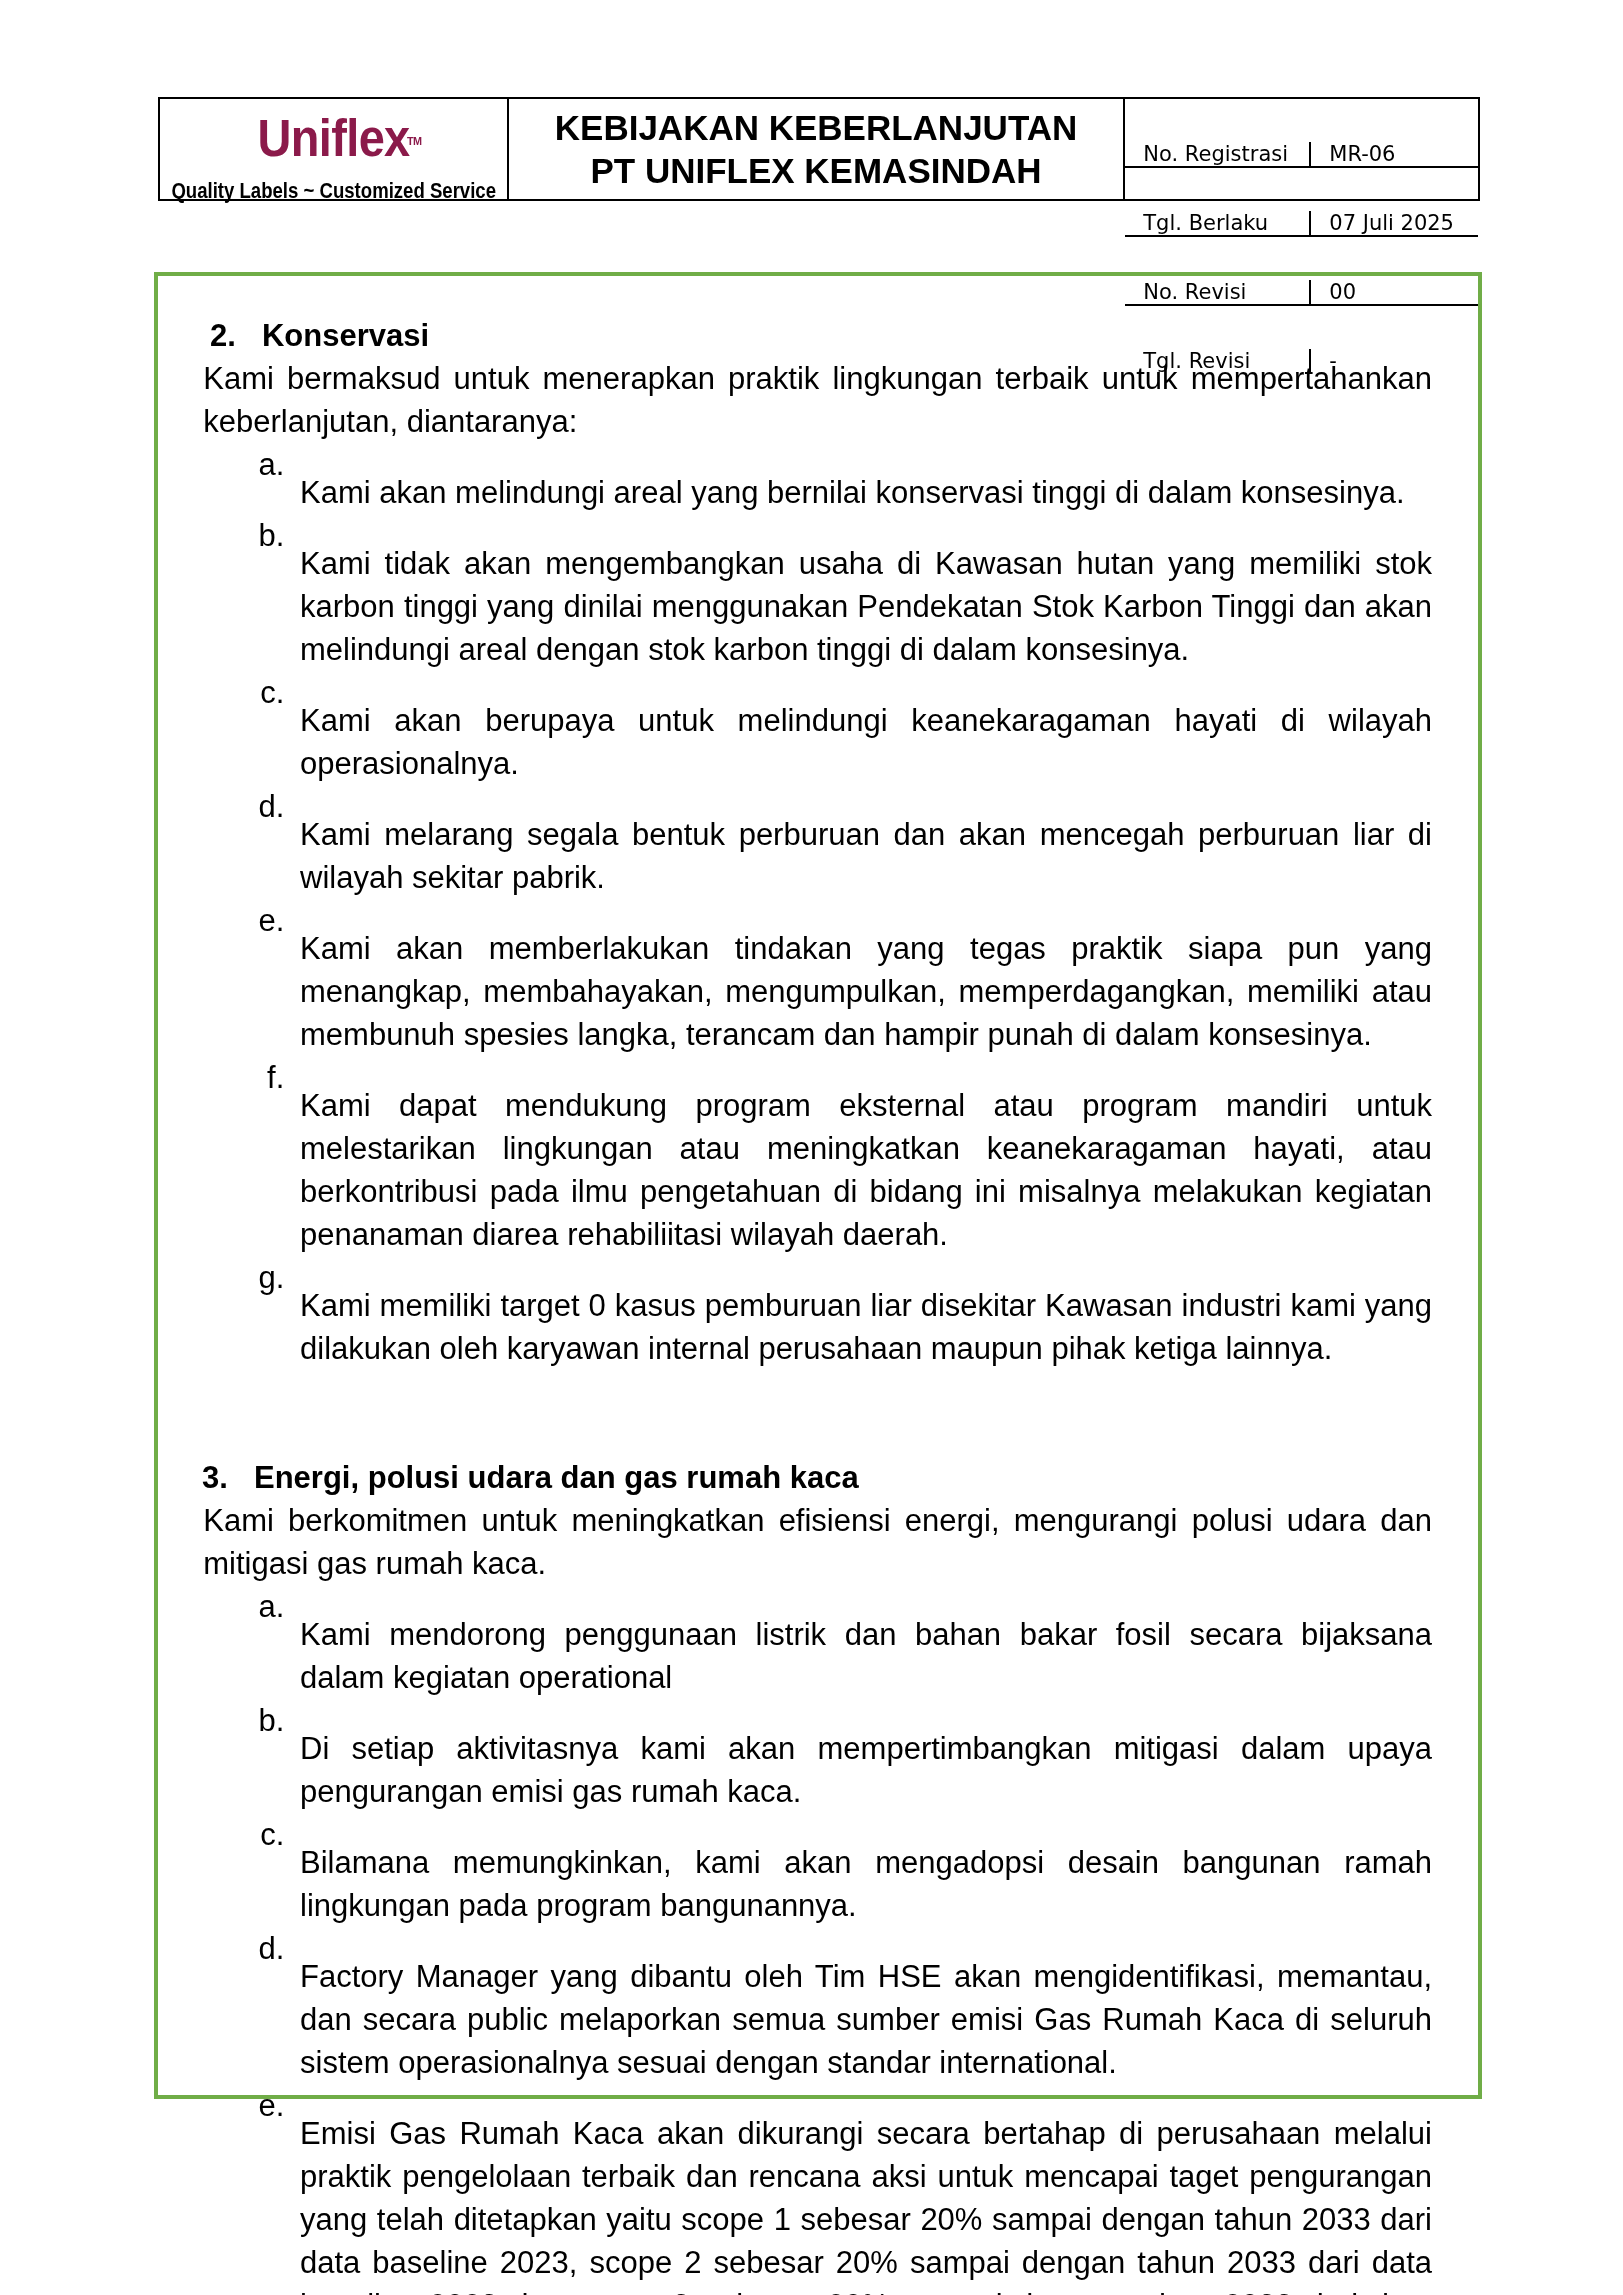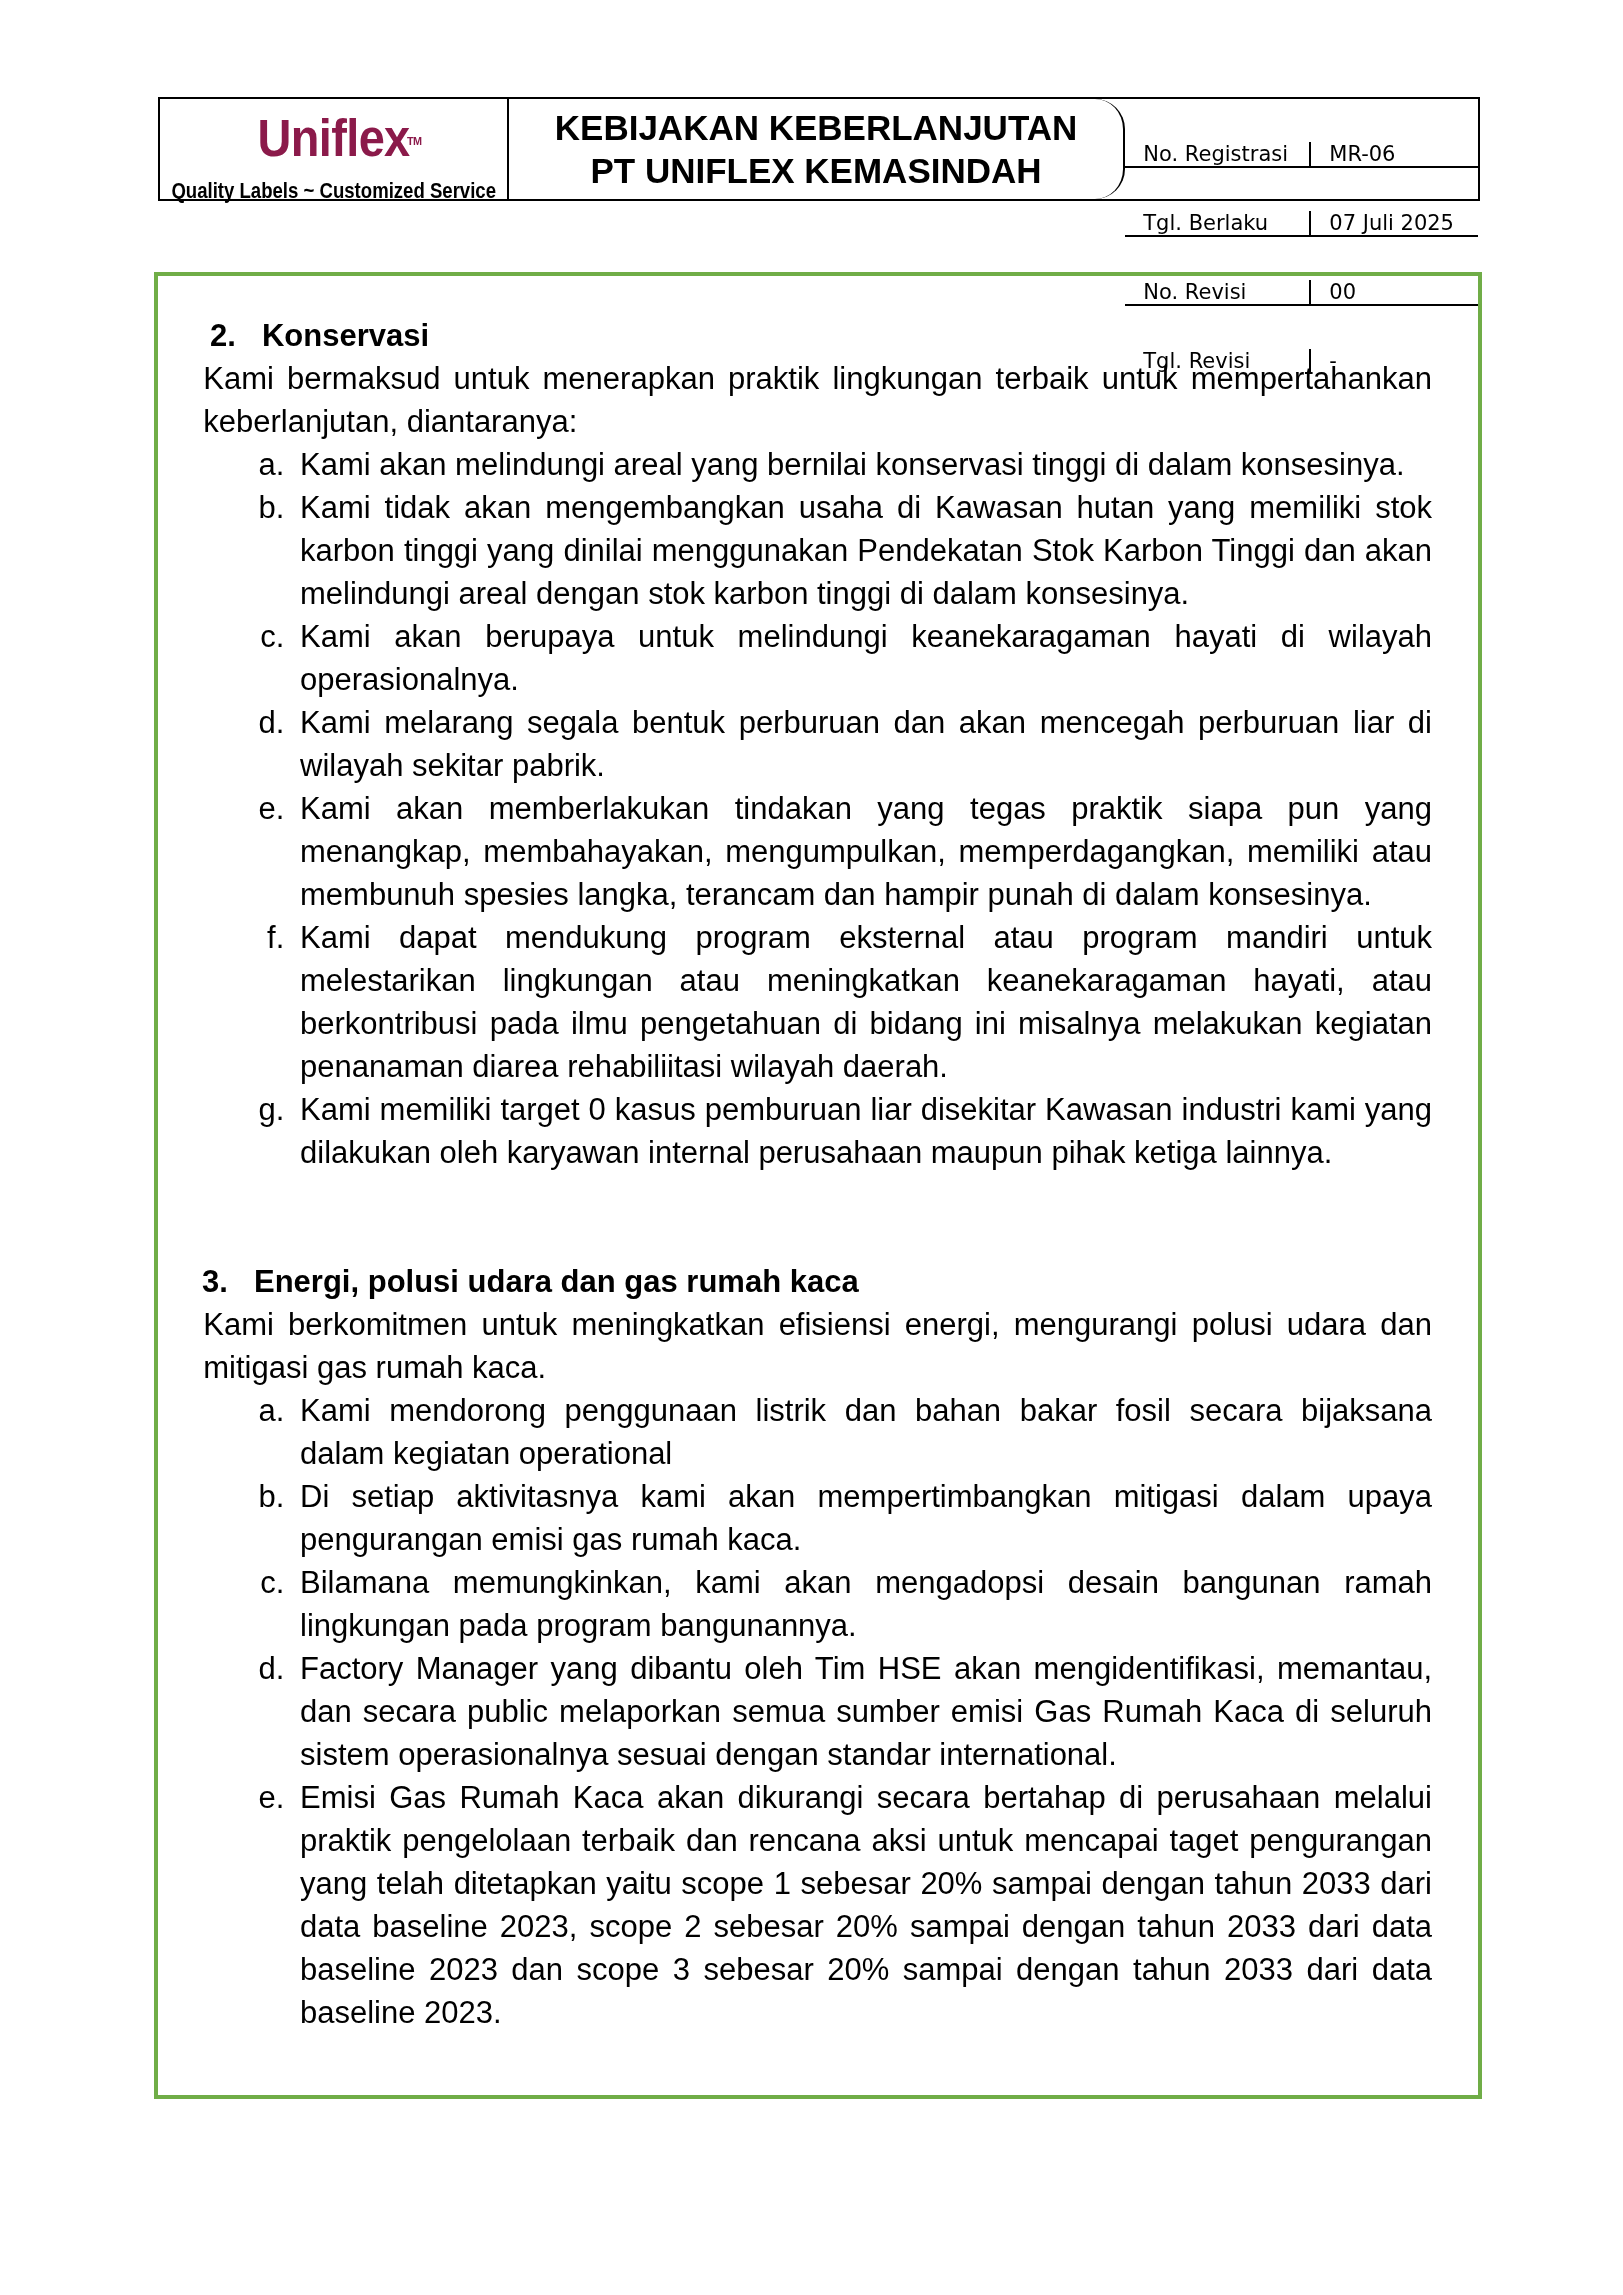--- a/index.html
+++ b/index.html
@@ -10,38 +10,38 @@
   .hdr { position:absolute; left:158px; top:97px; width:1322px; height:104px;
          border:2px solid #000; box-sizing:border-box; display:flex; }
   .hdr-logo { width:349px; border-right:2px solid #000; box-sizing:border-box;
               display:flex; flex-direction:column; align-items:center; justify-content:flex-start; padding-top:14.4px; }
   .logo-word { font-family:"Liberation Sans", sans-serif; font-weight:bold; color:#8b1a4a;
                font-size:51px; line-height:52px; letter-spacing:-0.7px; transform:scaleX(0.92); position:relative; }
   .logo-tm { font-size:11.8px; position:absolute; top:1.3px; right:-13px; color:#8b1a4a; font-weight:bold; }
   .logo-tag { font-weight:bold; font-size:21.6px; margin-top:13px; transform:scaleX(0.86); white-space:nowrap; }
   .hdr-title { width:616px; border-right:2px solid #000; box-sizing:border-box;
                display:flex; flex-direction:column; align-items:center; justify-content:center;
-               font-weight:bold; font-size:35px; line-height:43px; text-align:center;border-radius:30px; }
+               font-weight:bold; font-size:35px; line-height:43px; text-align:center; }
   .hdr-meta { flex:1; display:grid; grid-template-columns:186px 1fr; grid-template-rows:repeat(4,1fr); }
   .hdr-meta div { border-bottom:2px solid #000; font-size:23.6px; padding-left:18.3px; display:flex; align-items:center;
                   font-family:"DejaVu Sans", sans-serif; font-size:21px;margin-top:43px; }
   .hdr-meta div.k { border-right:2px solid #000; }
   .hdr-meta div.last { border-bottom:none;text-align:center; }
 
   
   .box { position:absolute; left:154px; top:272px; width:1328px; height:1827px;
          border:4.6px solid #70ad47; box-sizing:border-box; }
   .content { position:absolute; left:44px; right:46px; top:38px; font-size:31px; line-height:43px; }
   .sec-head { font-weight:bold; display:flex; }
   .sec-num { width:39px; display:inline-block; padding-left:7.9px; }
   .para { text-align:justify; text-align-last:left; padding-left:1.3px; }
   .list { margin:0; padding:0; }
   .li { display:flex; }
   .li-mark { width:98px; text-align:right; padding-right:15.7px; flex:none; box-sizing:border-box; }
-  .li-text { flex:1; text-align:justify; }
+  .li-text { flex:1; text-align:justify;margin-top:28px; }
   .gap { height:86px; }
 </style>
 </head>
 <body>
 
 <div class="hdr">
   <div class="hdr-logo">
     <div class="logo-word">
       <span>Uniflex</span><span class="logo-tm">TM</span>
     </div>

